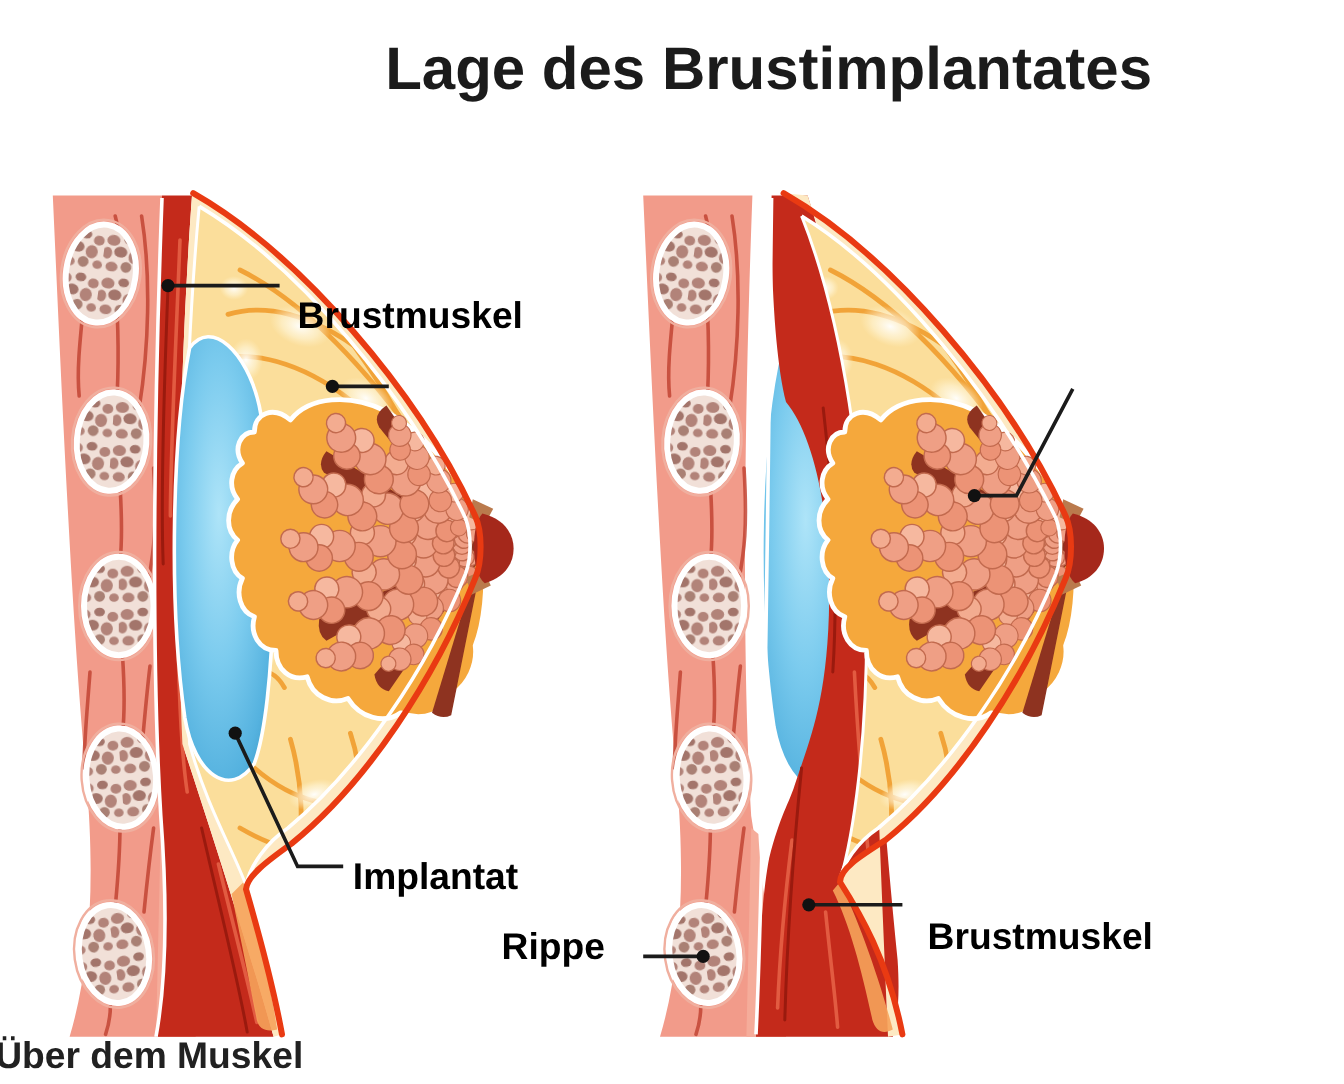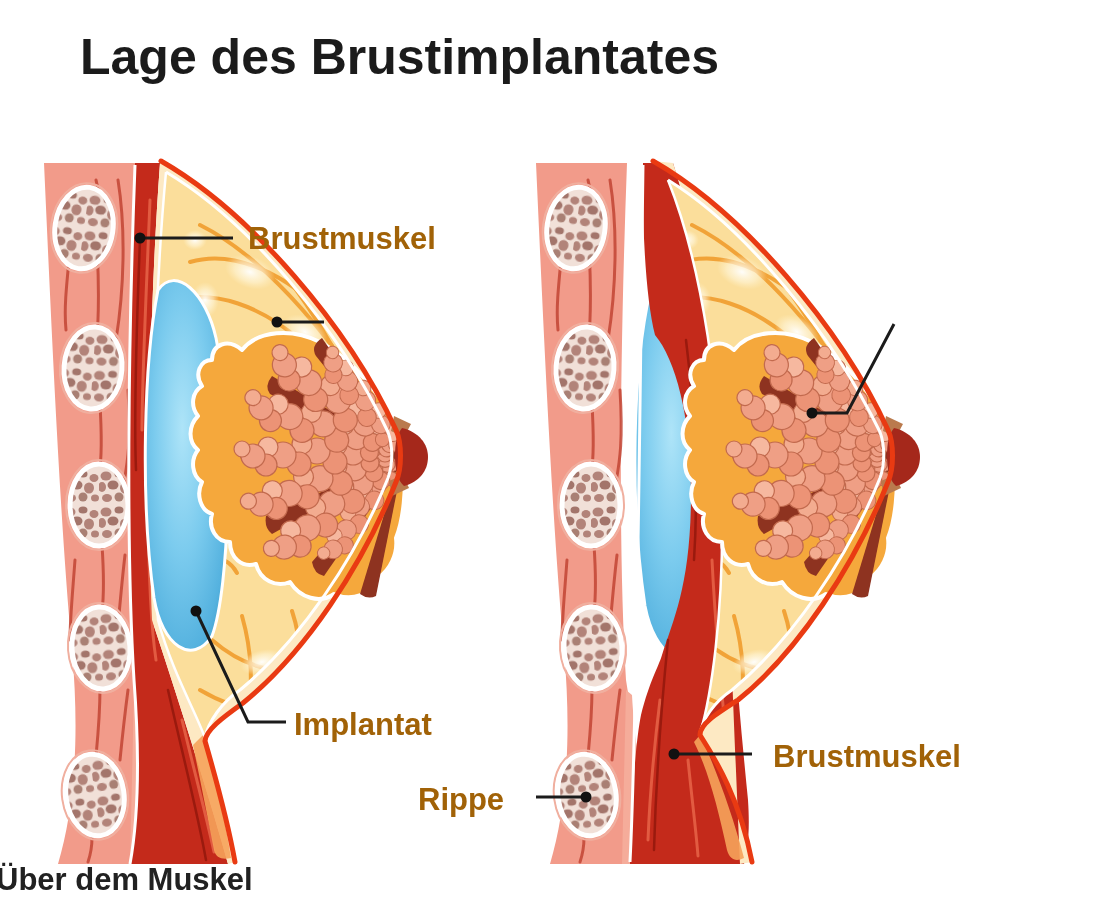--- a/index.html
+++ b/index.html
@@ -2,25 +2,25 @@
 <html><head>
 <meta charset="utf-8">
 <style>
   html,body{margin:0;padding:0;background:#ffffff;}
   #stage{
     position:relative;width:1120px;height:903px;background:#ffffff;overflow:hidden;
     font-family:"Liberation Sans","DejaVu Sans",sans-serif;
   }
   #art{position:absolute;left:0;top:0;}
   .title{
-    position:absolute;left:80px;top:28px;width:880px;text-align:left;
+    position:absolute;left:80px;top:28px;width:880px;text-align:right;
     font-size:50px;font-weight:800;color:#1b1b1b;letter-spacing:0px;
   }
   .lbl{
-    position:absolute;font-size:31px;font-weight:800;color:#a16207;line-height:45px;white-space:nowrap;
+    position:absolute;font-size:31px;font-weight:800;color:#000000;line-height:45px;white-space:nowrap;margin-top:24px;
   }
   .caption{
     position:absolute;font-size:31px;font-weight:800;color:#212121;white-space:nowrap;
   }
 </style>
 </head>
 <body>
 
 <div id="stage">
 
@@ -278,18 +278,18 @@
       <polyline points="812,413 847,413 894,324" fill="none"></polyline>
         <circle cx="812" cy="413" r="5.5" stroke="none"></circle>
       <line x1="674" y1="754" x2="752" y2="754"></line>
         <circle cx="674" cy="754" r="5.5" stroke="none"></circle>
     </g>
   </svg>
 
   <div class="title">Lage des Brustimplantates</div>
 
   <div class="lbl" style="left:248px;top:216px">Brustmuskel</div>
-  <div class="lbl" style="left:294px;top:702px">Implantat</div>
-  <div class="lbl" style="left:418px;top:777px">Rippe</div>
+  <div class="lbl" style="left:294px;top:684px">Implantat</div>
+  <div class="lbl" style="left:418px;top:742px">Rippe</div>
   <div class="lbl" style="left:773px;top:734px">Brustmuskel</div>
 
   <div class="caption" style="left:-4px;top:862px">Über dem Muskel</div>
 </div>
 
 </body></html>

